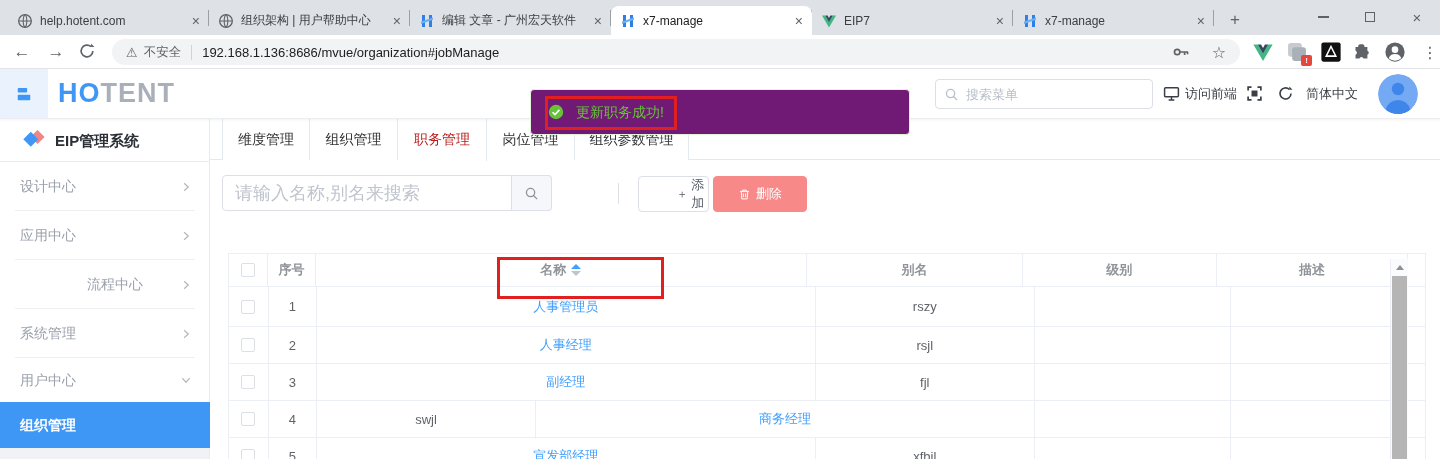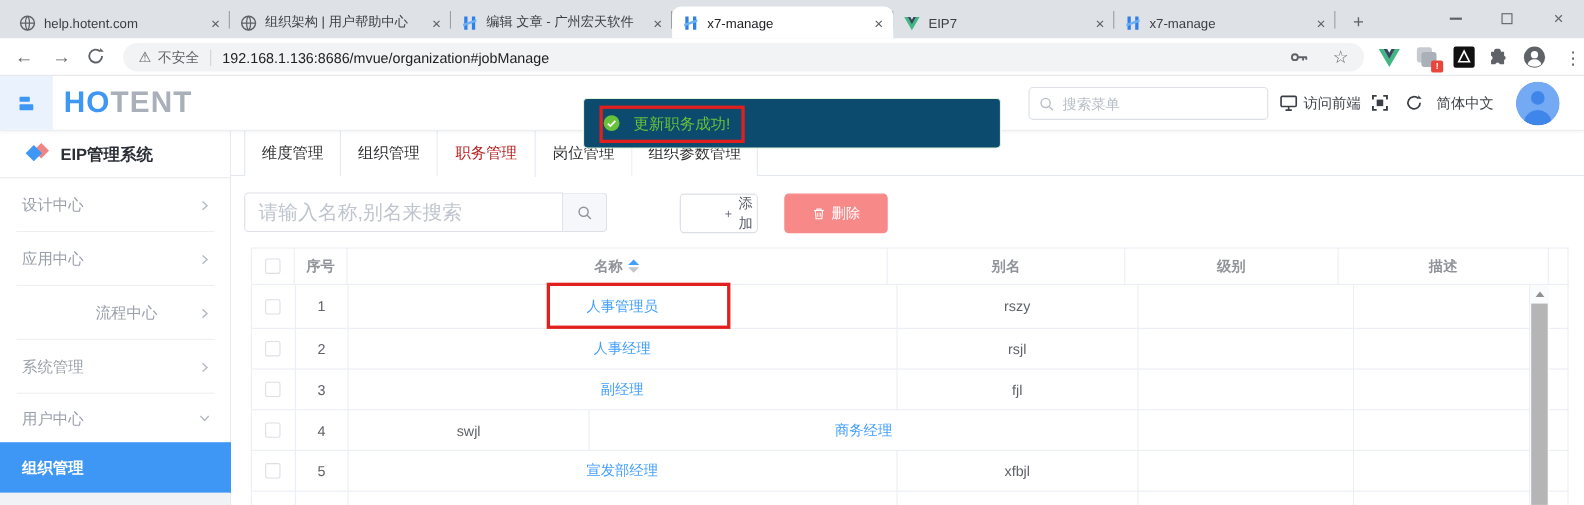--- a/index.html
+++ b/index.html
@@ -60,45 +60,45 @@
   .ctab { position:absolute; top:0; height:41px; line-height:41px; text-align:center; font-size:14px; color:#303133; border-right:1px solid #e4e9f0; cursor:pointer; background:#fff; }
   .ctab.first { border-left:1px solid #e4e9f0; }
   .ctab.active { color:#b91c1c; height:42px; z-index:2; }
 
   .searchbox { position:absolute; left:12px; top:56px; width:330px; height:36px; }
   .searchbox input { position:absolute; left:0; top:0; width:290px; height:36px; border:1px solid #dcdfe6; border-radius:4px 0 0 4px; padding:0 12px; font-size:18px; color:#606266; outline:0; font-family:inherit; }
   .searchbox input::placeholder { color:#bfc5ce; }
   .searchbox .sbtn { position:absolute; left:290px; top:0; width:40px; height:36px; background:#f5f7fa; border:1px solid #dcdfe6; border-left:0; border-radius:0 4px 4px 0; display:flex; align-items:center; justify-content:center; color:#909399; cursor:pointer; }
   .tb-div { position:absolute; left:408px; top:64px; width:1px; height:21px; background:#dcdfe6; }
   .btn { position:absolute; top:57px; height:36px; border-radius:4px; font-size:13px; display:flex; align-items:center; justify-content:center; gap:5px; cursor:pointer; }
-  .btn-add { left:408px; width:71px; background:#fff; border:1px solid #dcdfe6; color:#595f69;padding-left:39px; }
+  .btn-add { left:428px; width:71px; background:#fff; border:1px solid #dcdfe6; color:#595f69;padding-left:39px; }
   .btn-del { left:503px; width:94px; background:#f78989; border:1px solid #f78989; color:#fff; }
 
   
   .gtable { position:absolute; left:18px; top:106px; width:1198px; }
   .trow { display:flex; border-left:1px solid #ebeef5; }
   .tcell { border-right:1px solid #ebeef5; border-bottom:1px solid #ebeef5; display:flex; align-items:center; justify-content:center; font-size:13px; color:#5f6368; overflow:hidden; }
   .thead .tcell { font-weight:bold; color:#909399; border-top:1px solid #ebeef5; }
-  .thead { height:34px; }
+  .thead { height:34px;margin-top:28px; }
   .c0{width:40px;} .c1{width:48px;} .c2{width:500px;} .c3{width:220px;} .c4{width:197px;} .c5{width:195px;} .c6{width:18px; border-right:1px solid #ebeef5;}
   .r1{height:40px;} .rn{height:37px;} .rp{height:12px;}
   .rp .tcell{ border-bottom:0; }
   .cbx { width:14px; height:14px; border:1px solid #dcdfe6; border-radius:2px; background:#fff; cursor:pointer; }
   .namelink { color:#409eff; cursor:pointer; }
   .carets { display:inline-flex; flex-direction:column; margin-left:5px; gap:2px; }
   .car-up { width:0; height:0; border-left:5px solid transparent; border-right:5px solid transparent; border-bottom:5px solid #409eff; cursor:pointer; }
   .car-dn { width:0; height:0; border-left:5px solid transparent; border-right:5px solid transparent; border-top:5px solid #c0c4cc; cursor:pointer; }
 
   .vscroll { position:absolute; left:1180px; top:140px; width:18px; height:200px; background:#fafbfc; border-left:1px solid #ebeef5; }
   .vs-up { position:absolute; left:0; top:0; width:18px; height:17px; display:flex; align-items:center; justify-content:center; cursor:pointer; }
   .vs-up-tri { width:0; height:0; border-left:4px solid transparent; border-right:4px solid transparent; border-bottom:5px solid #8f8f8f; }
   .vs-thumb { position:absolute; left:1px; top:17px; width:15px; height:183px; background:#b5b5b5; cursor:pointer; }
 
   
-  .toast { left:530px; top:89px; width:380px; height:46px; background:#0c4a6e; border:1px solid #e1f3d8; border-radius:4px; z-index:40; }
+  .toast { left:530px; top:89px; width:380px; height:46px; background:#701a75; border:1px solid #e1f3d8; border-radius:4px; z-index:40; }
   .toast .msg { position:absolute; left:45px; top:0; line-height:44px; font-size:14px; color:#67c23a; }
   .toast .ck { position:absolute; left:17px; top:14px; }
   .annot { border:3px solid #e21f1f; z-index:60; pointer-events:none; }
 </style>
 </head>
 <body>
 
 <div class="abs tabstrip">
   <div class="tab-sep" style="left:208px"></div>
   <div class="tab-sep" style="left:409px"></div>

